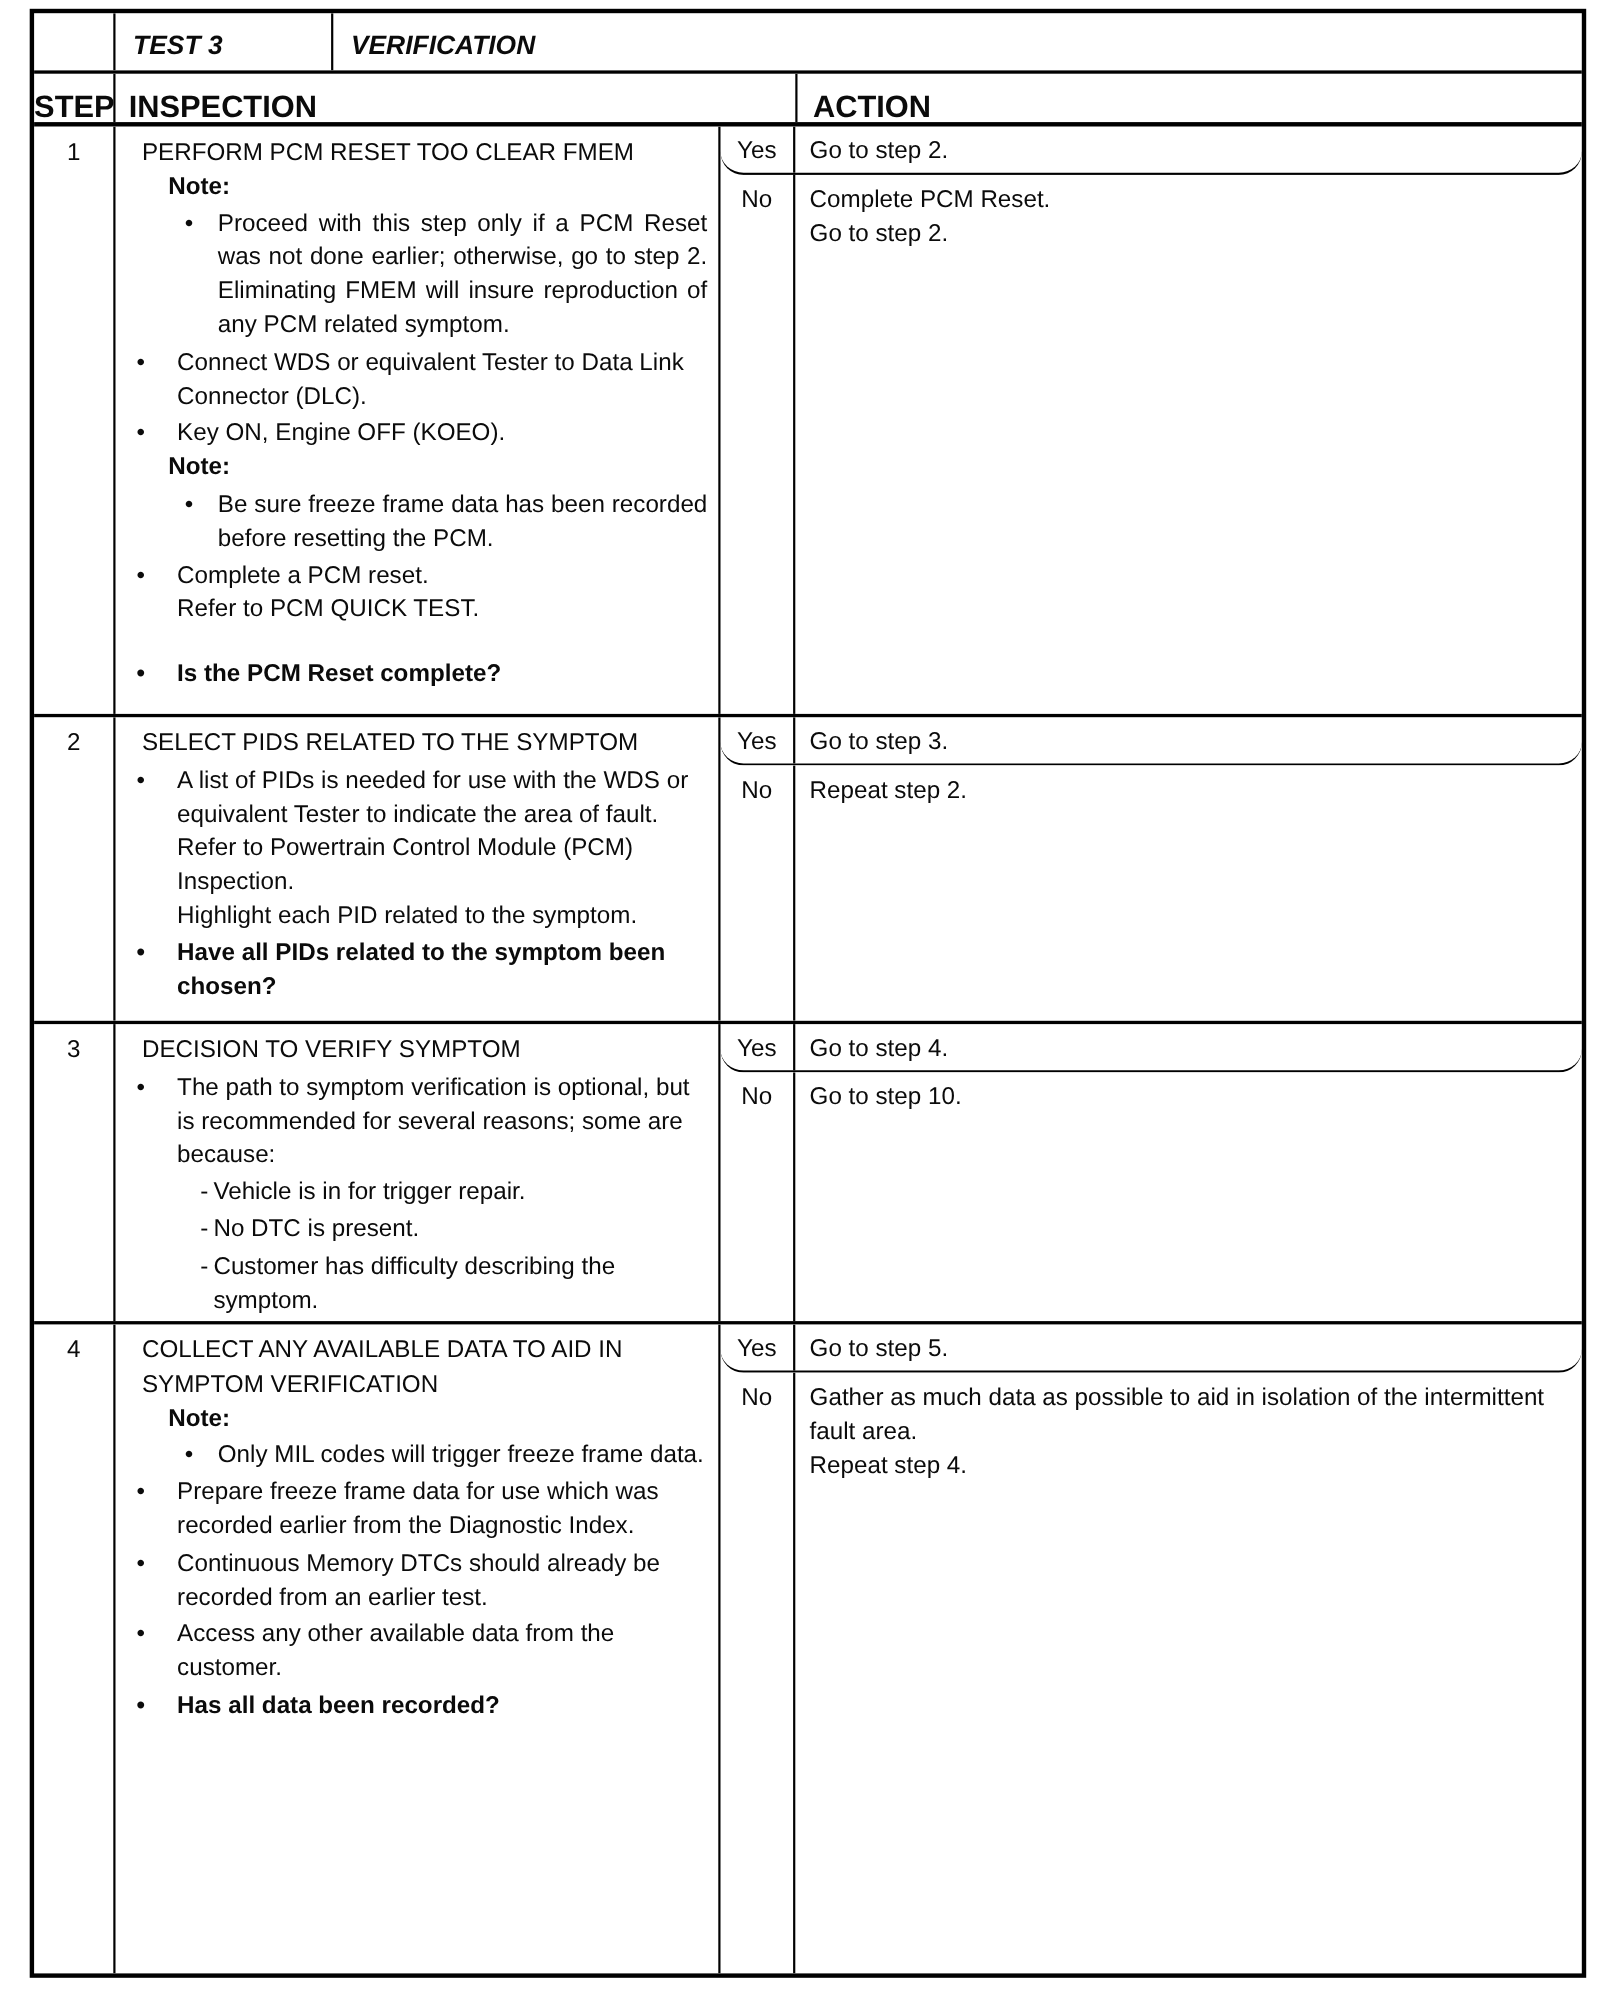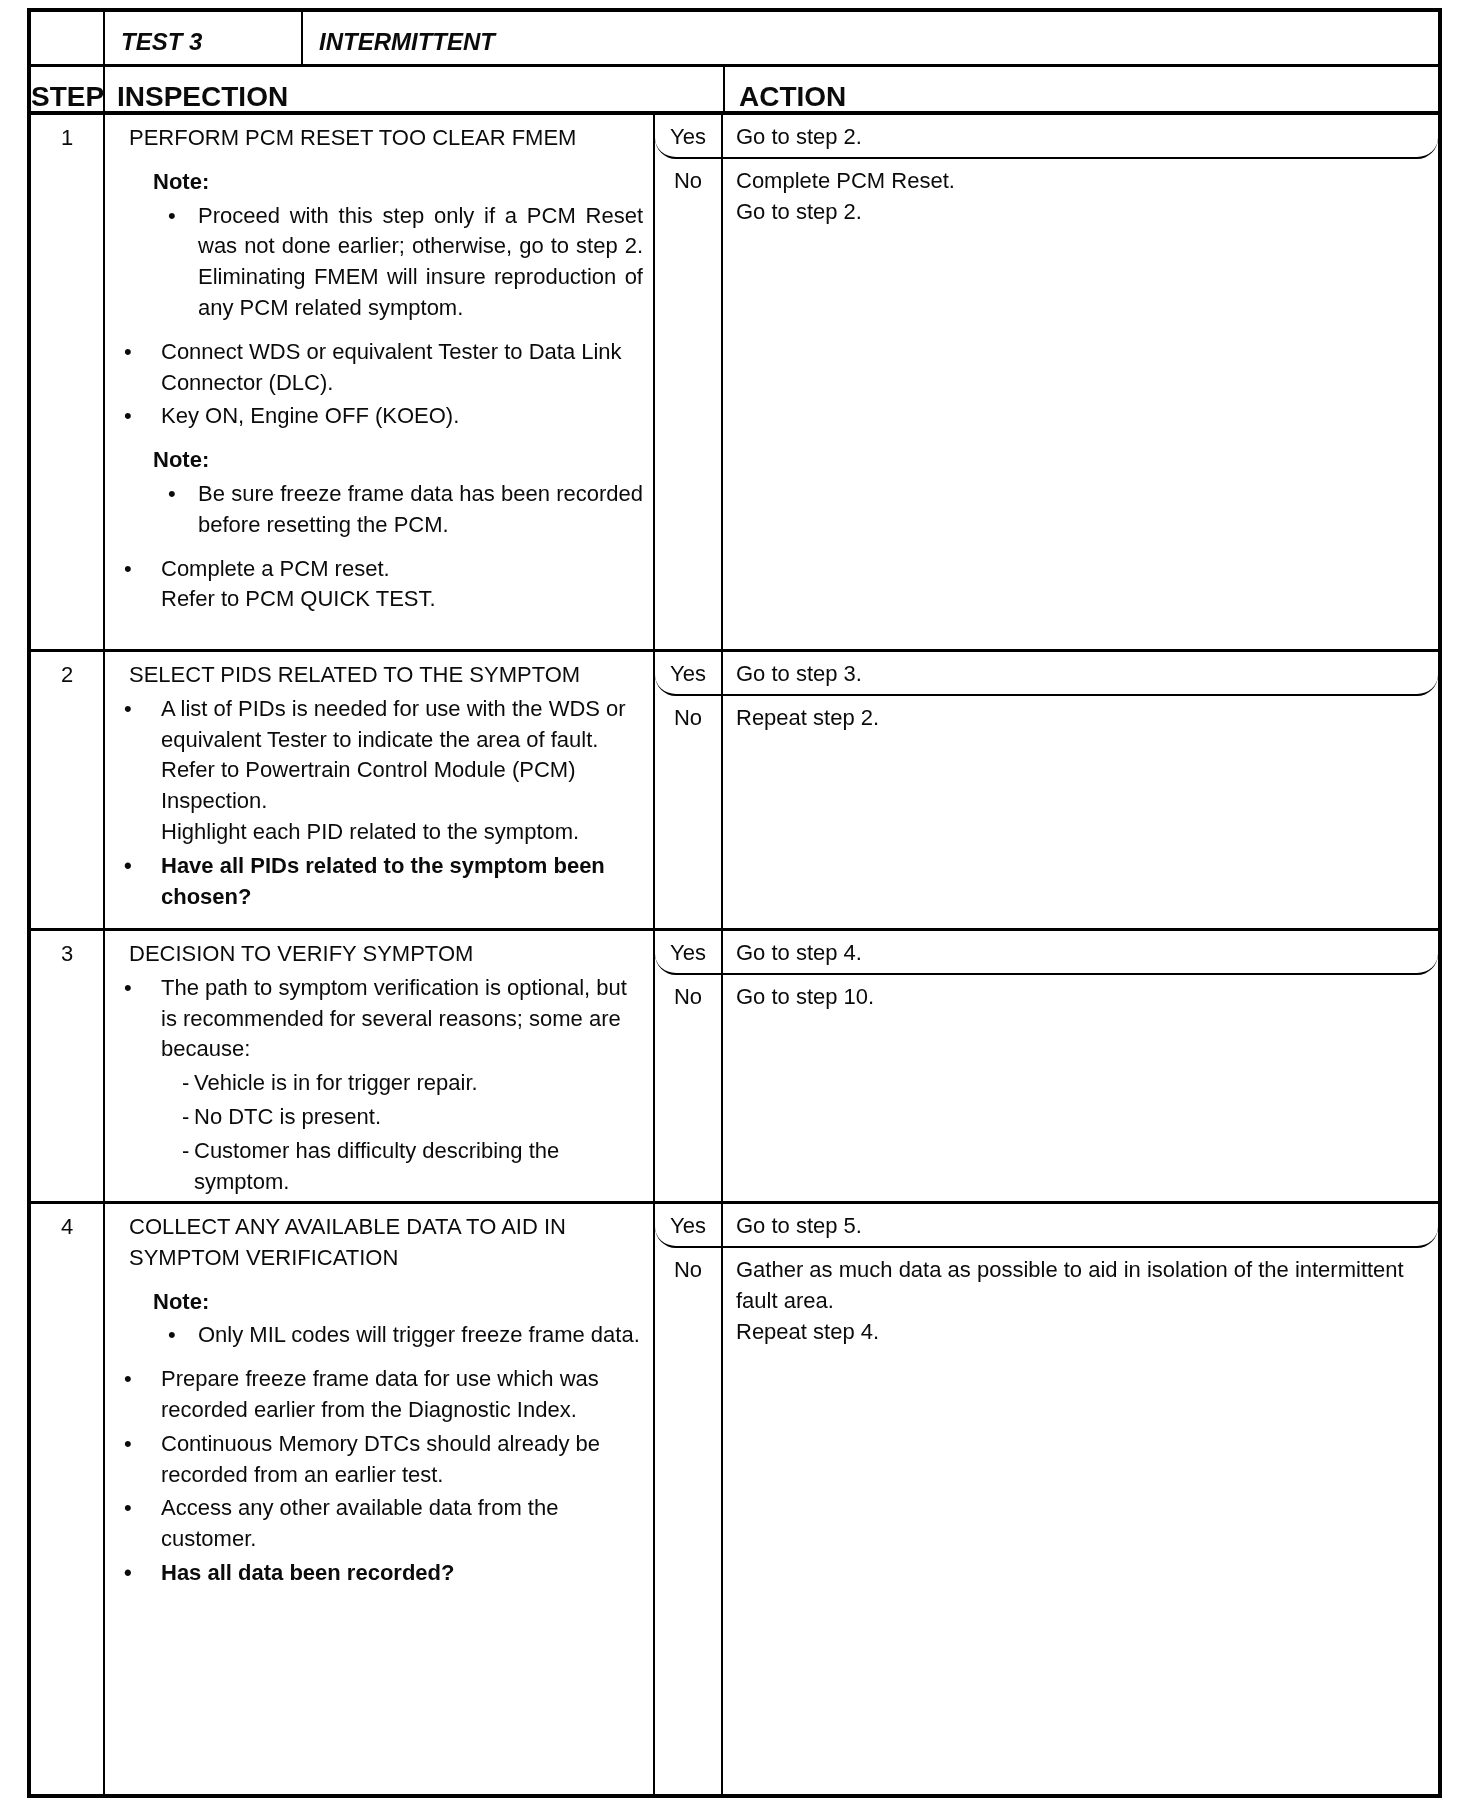--- a/index.html
+++ b/index.html
@@ -45,32 +45,32 @@
   .li { display: flex; padding-left: 12px; margin-top: 3px; }
   .li .mk { flex: none; width: 44px; padding-left: 7px; }
   .li.note { padding-left: 56px; }
   .li.note .mk { width: 37px; }
   .li.dash { padding-left: 70px; }
   .li.dash .mk { width: 19px; }
   .li.q { font-weight: bold; }
   .txt { white-space: pre-line; flex: 1; }
   .just { text-align: justify; }
   .note-label { font-weight: bold; margin-left: 48px; }
-  .g1 { margin-top: 13px; }
+  .g1 { }
   .g2 { margin-top: 28px; }
 </style>
 </head>
 <body>
 
 <div class="doc">
 
   <div class="row top-row">
     <div class="c-blank"></div>
     <div class="c-testlabel">TEST 3</div>
-    <div class="c-testtitle">INTERMITTENT</div>
+    <div class="c-testtitle">VERIFICATION</div>
   </div>
 
   <div class="row head-row">
     <div class="h-step">STEP</div>
     <div class="h-insp">INSPECTION</div>
     <div class="h-action">ACTION</div>
   </div>
 
   <div class="step-row" style="height:537px">
     <div class="c-step">1</div>

